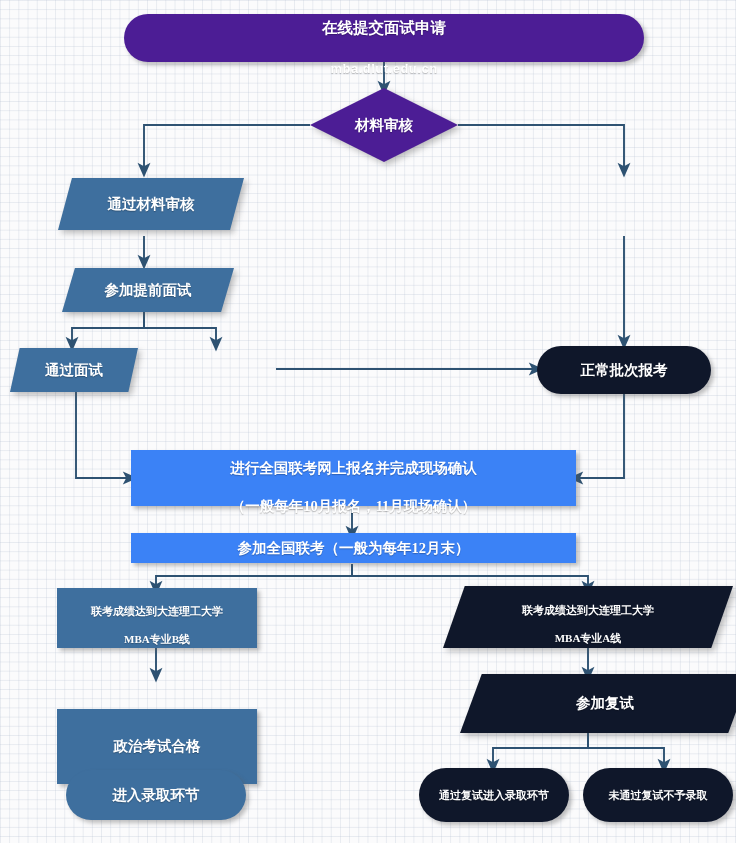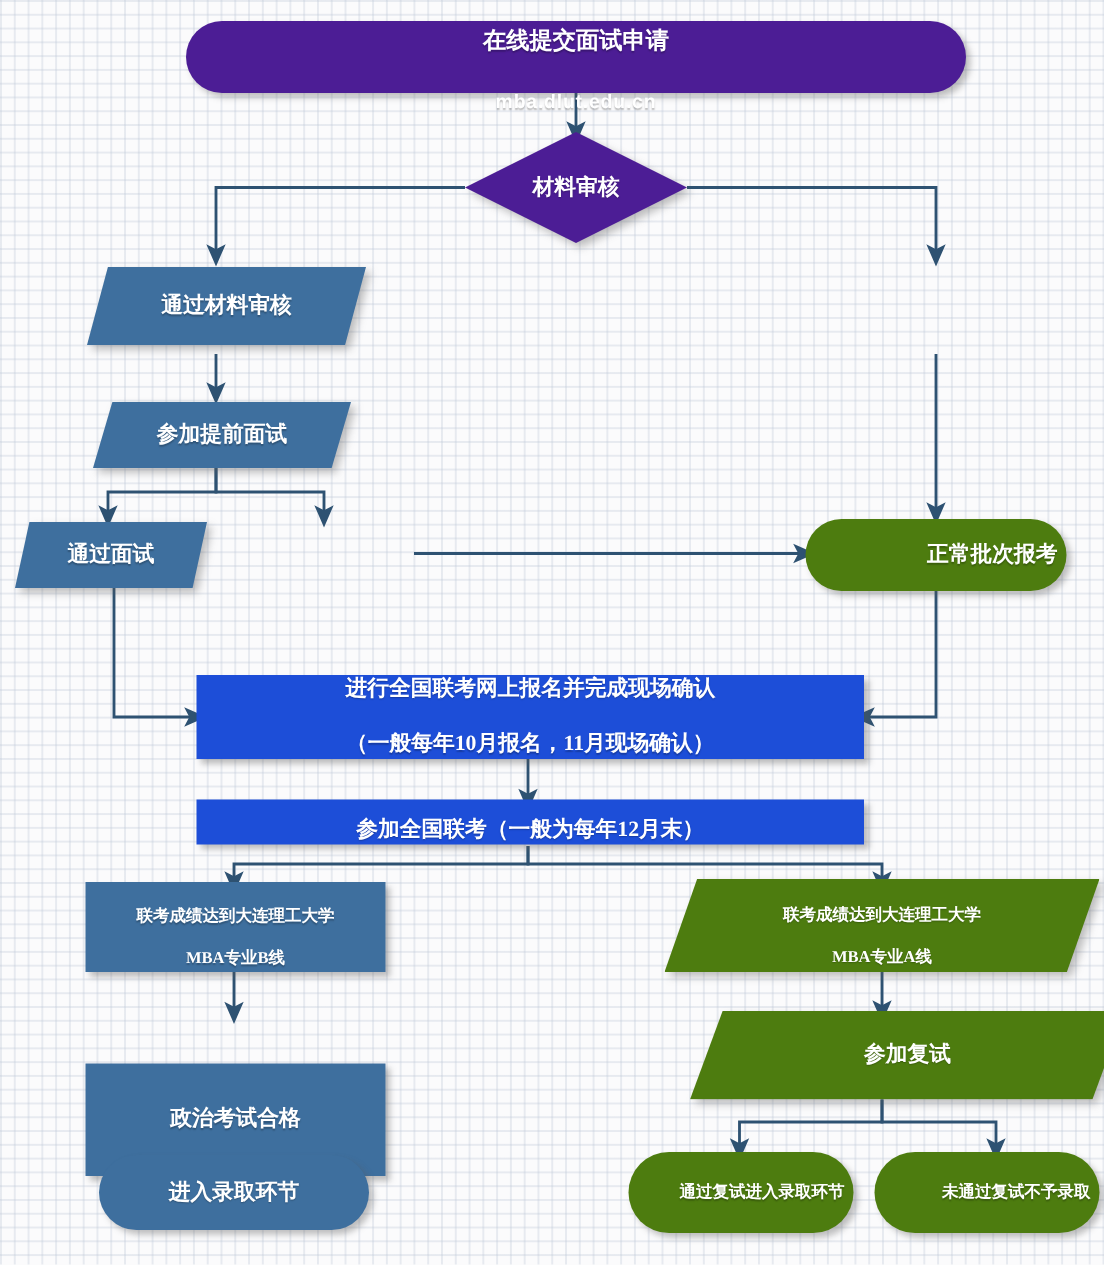--- a/index.html
+++ b/index.html
@@ -52,22 +52,22 @@
     z-index: 1;
   }
   .shape-diamond .fill {
     position: absolute;
     inset: 0;
     clip-path: polygon(50% 0%, 100% 50%, 50% 100%, 0% 50%);
     z-index: 1;
   }
   .fill-red   { background: #4c1d95; }
   .fill-blue  { background: #3e6f9e; }
-  .fill-green { background: #4d7c0f; justify-content: flex-end; }
-  .fill-gold  { background: #1d4ed8; align-items: flex-end; }
+  .fill-green { background: #0f172a; }
+  .fill-gold  { background: #3b82f6; }
 
   .sh-red   { box-shadow: 3px 3px 4px rgba(90,90,90,0.38); }
   .sh-blue  { box-shadow: 3px 3px 4px rgba(90,90,90,0.38); }
   .sh-green { box-shadow: 3px 3px 4px rgba(90,90,90,0.38); }
   .sh-gold  { box-shadow: 3px 3px 4px rgba(90,90,90,0.38); }
 
   .drop { filter: drop-shadow(3px 3px 3px rgba(90,90,90,0.40)); }
 
   #wires {
     position: absolute;

